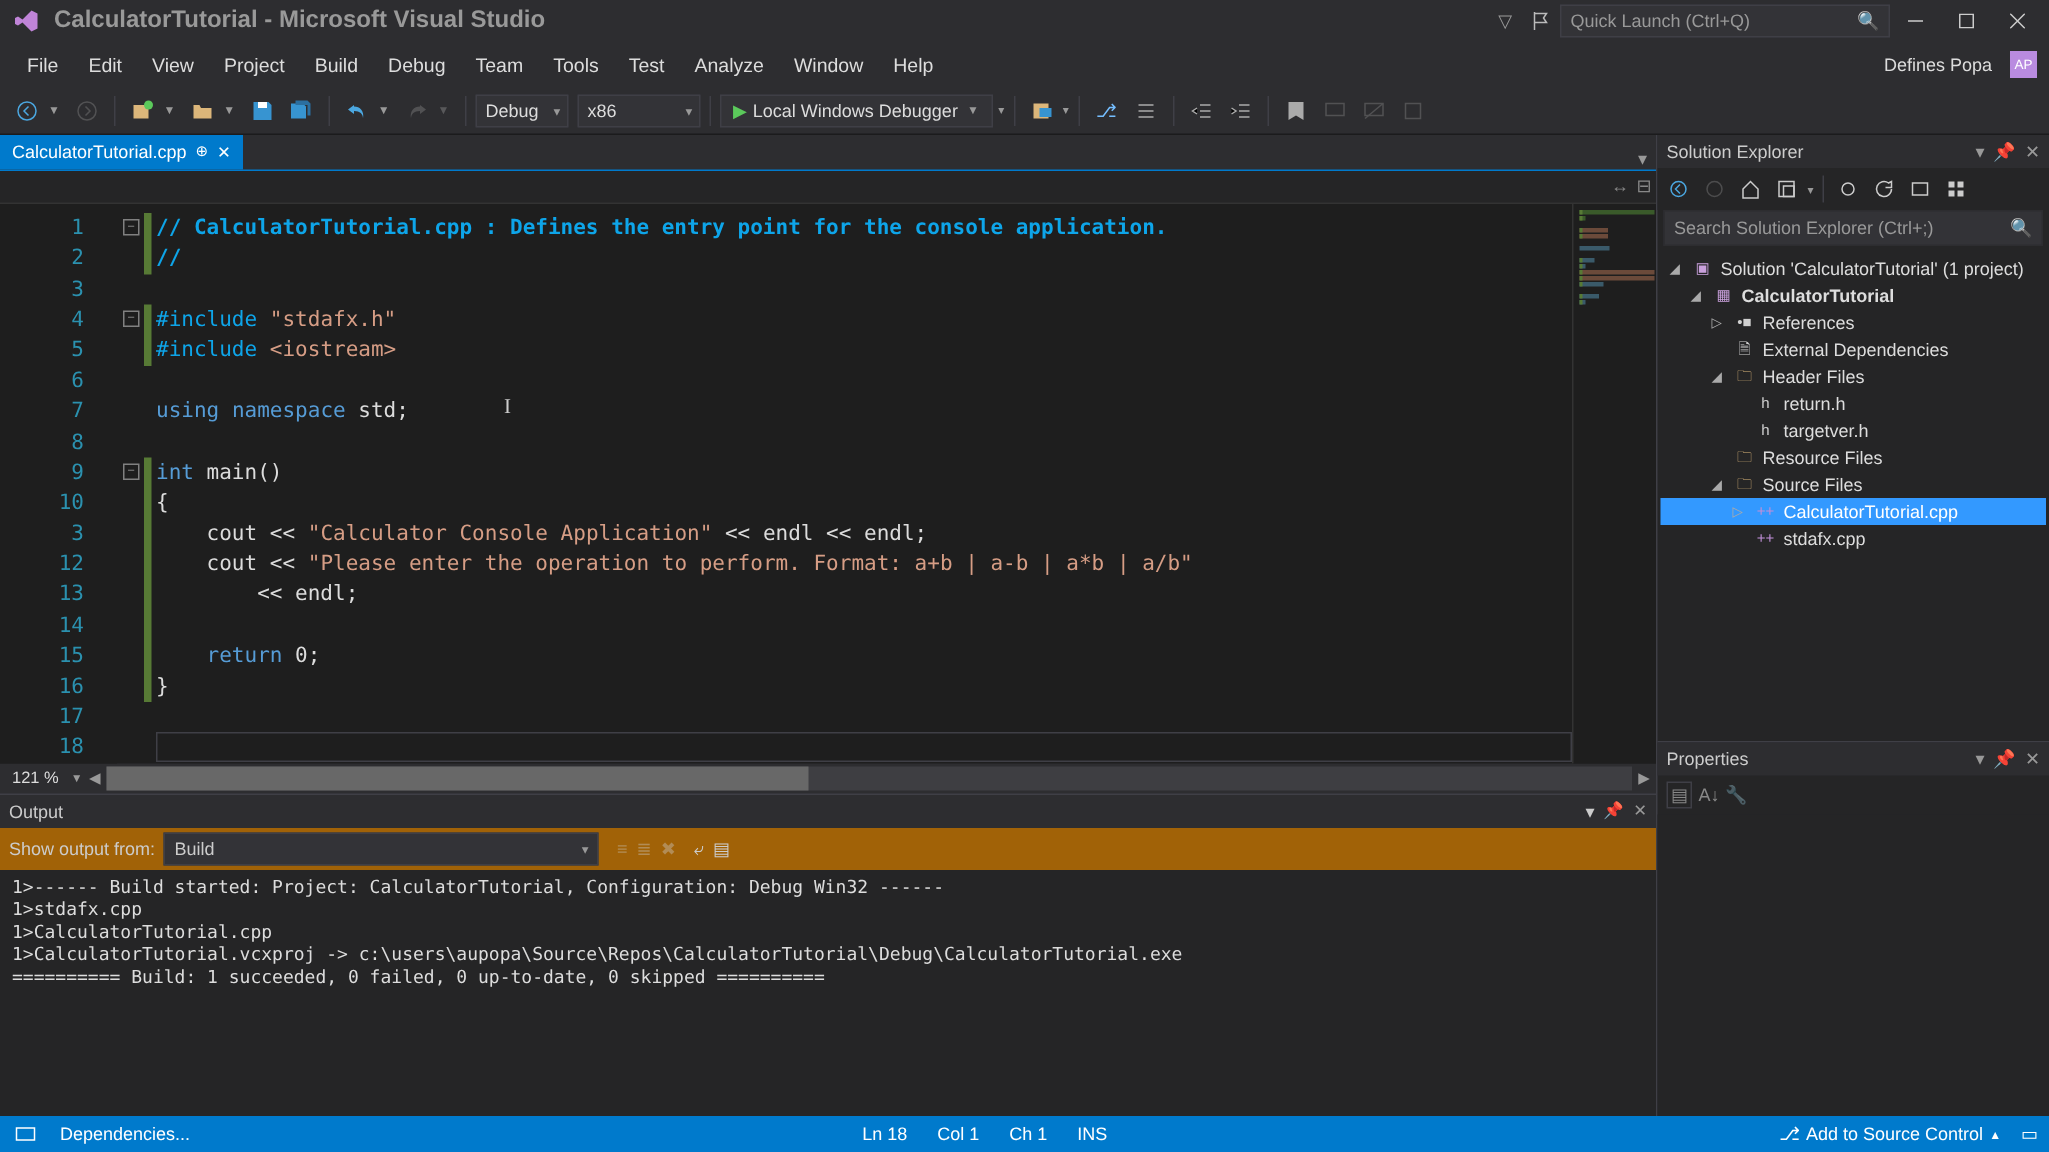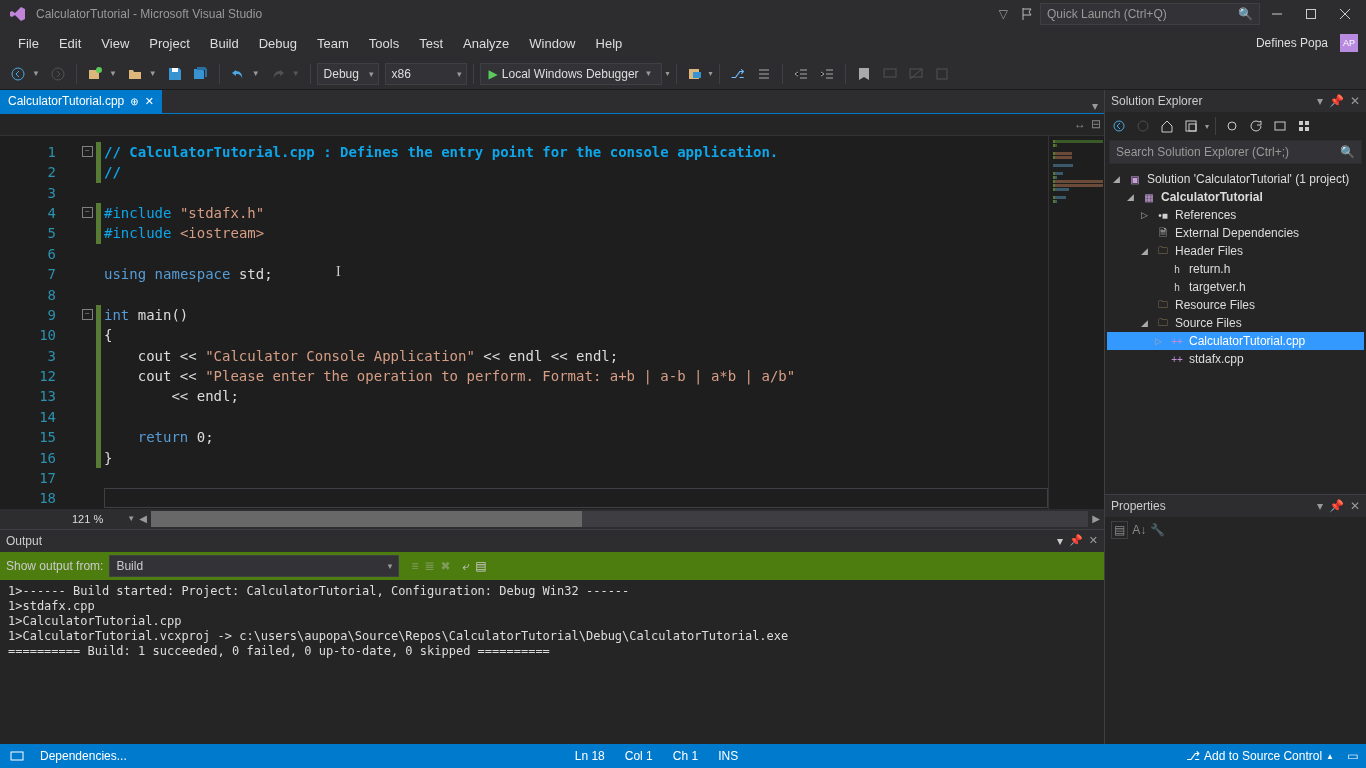--- a/index.html
+++ b/index.html
@@ -1,19 +1,19 @@
 <!DOCTYPE html>
 <html><head>
 <meta charset="utf-8">
 <style>
 * { margin: 0; padding: 0; box-sizing: border-box; }
 body { font-family: "Segoe UI", sans-serif; font-size: 12px; color: #ccc; background: #2d2d30; width: 1366px; height: 768px; overflow: hidden; display: flex; flex-direction: column; }
 .titlebar { height: 28px; background: #2d2d30; display: flex; align-items: center; padding: 0 4px; }
 .titlebar .vs-logo { width: 20px; height: 20px; margin: 0 8px 0 4px; display:flex;align-items:center;justify-content:center; }
-.titlebar .title { color: #999; font-size: 12px; flex: 0 0 auto; }
+.titlebar .title { color: #999; font-size: 16px; flex: 0 0 auto; font-weight: bold; }
 .titlebar .spacer { flex: 1; }
 .titlebar .quicklaunch { width: 220px; height: 22px; background: #333337; border: 1px solid #3f3f46; color: #999; padding: 0 6px; font-size: 12px; display:flex; align-items:center; justify-content:space-between;}
 .titlebar .winbtn { width: 34px; height: 24px; display: flex; align-items: center; justify-content: center; color: #bbb; }
 .titlebar .winbtn svg { width: 10px; height: 10px; }
 .menubar { height: 30px; background: #2d2d30; display: flex; align-items: center; padding: 0 8px; }
 .menubar .item { padding: 6px 10px; color: #ddd; font-size: 13px; }
 .menubar .spacer { flex: 1; }
 .menubar .user { color: #ddd; padding: 6px 8px; }
 .menubar .user-badge { width: 18px; height: 18px; background: #b98be0; display: inline-flex; align-items:center;justify-content:center; font-size:9px;color:#fff; margin-left:4px;}
 .toolbar { height: 32px; background: #2d2d30; border-bottom: 1px solid #1b1b1c; display: flex; align-items: center; padding: 0 6px; gap: 2px; }
@@ -35,29 +35,29 @@
 .gutter .ln { height:20.4px; }
 .fold-box { width:11px;height:11px;border:1px solid #808080;display:flex;align-items:center;justify-content:center;font-size:8px;line-height:8px;color:#808080;background:#1e1e1e;}
 .code { flex: 1; padding: 6px 0 0 26px; color: #dcdcdc; line-height: 20.4px; white-space: pre; position:relative; border-left: 0; }
 .c-comment { color: #0ea5e9; font-weight: bold; }
 .c-keyword { color: #569cd6; }
 .c-preproc { color: #0ea5e9; }
 .c-string { color: #d69d85; }
 .minimap { width: 56px; background: #1e1e1e; border-left:1px solid #333; padding:4px 4px; font-size:2px; line-height:3px;color:#444; position:relative;}
 .minimap .mm-line{height:3px;margin-bottom:1px;border-left:2px solid #577a35;padding-left:2px;}
 .editor-footer { height: 22px; background: #2d2d30; display:flex; align-items:center; }
-.zoom { color:#ddd; font-size:11px; padding:0 24px;margin-left:48px;}
+.zoom { color:#ddd; font-size:11px; padding:0 8px;}
 .scrollbar-h { flex:1; height:16px; background:#3e3e42;position:relative;}
 .scrollbar-h::before{content:"";position:absolute;left:0;top:0;height:100%;width:46%;background:#686868;}
 .scroll-arrow{width:16px;display:flex;align-items:center;justify-content:center;color:#999;font-size:10px;}
 .output-panel { height: 238px; display:flex; flex-direction:column; border-top:1px solid #3f3f46;}
 .output-title { height:22px;background:#2d2d30;display:flex;align-items:center;padding:0 6px;color:#ccc;font-size:12px;justify-content:space-between;}
 .output-title .right{display:flex;gap:6px;align-items:center;}
 .output-title .pin-icon,.output-title .close-icon{color:#999;font-size:11px;}
-.output-tb { height:28px; background:#4d7c0f;display:flex;align-items:center;gap:6px;padding:0 6px;color:#ccc;font-size:12px;}
+.output-tb { height:28px; background:#a16207;display:flex;align-items:center;gap:6px;padding:0 6px;color:#ccc;font-size:12px;}
 .output-tb .combo{width:290px;height:22px;background:#333337;border:1px solid #3f3f46;display:flex;align-items:center;padding:0 6px;justify-content:space-between;}
 .output-body{flex:1;background:#252526;color:#ddd;font-family:Consolas,monospace;font-size:12px;padding:4px 8px;line-height:15px;white-space:pre;overflow:hidden;}
 .right-col { width: 262px; display:flex;flex-direction:column;background:#252526;border-left:1px solid #3f3f46;}
 .panel-head{height:22px;background:#2d2d30;display:flex;align-items:center;justify-content:space-between;padding:0 6px;color:#ccc;font-size:12px;gap:32px;}
 .panel-head .right{display:flex;gap:6px;color:#999;}
 .se-tb{height:28px;background:#252526;display:flex;align-items:center;padding:0 4px;gap:4px;}
 .se-tb .ico{width:20px;height:20px;display:flex;align-items:center;justify-content:center;color:#d0d0d0;}
 .se-tb .sep{width:1px;height:18px;background:#3f3f46;margin:0 2px;}
 .se-search{height:24px;background:#333337;border:1px solid #2d2d30;margin:0 4px 4px;display:flex;align-items:center;padding:0 6px;color:#999;font-size:12px;justify-content:space-between;}
 .tree{flex:1;padding:2px 2px;font-size:12px;color:#ddd;}

